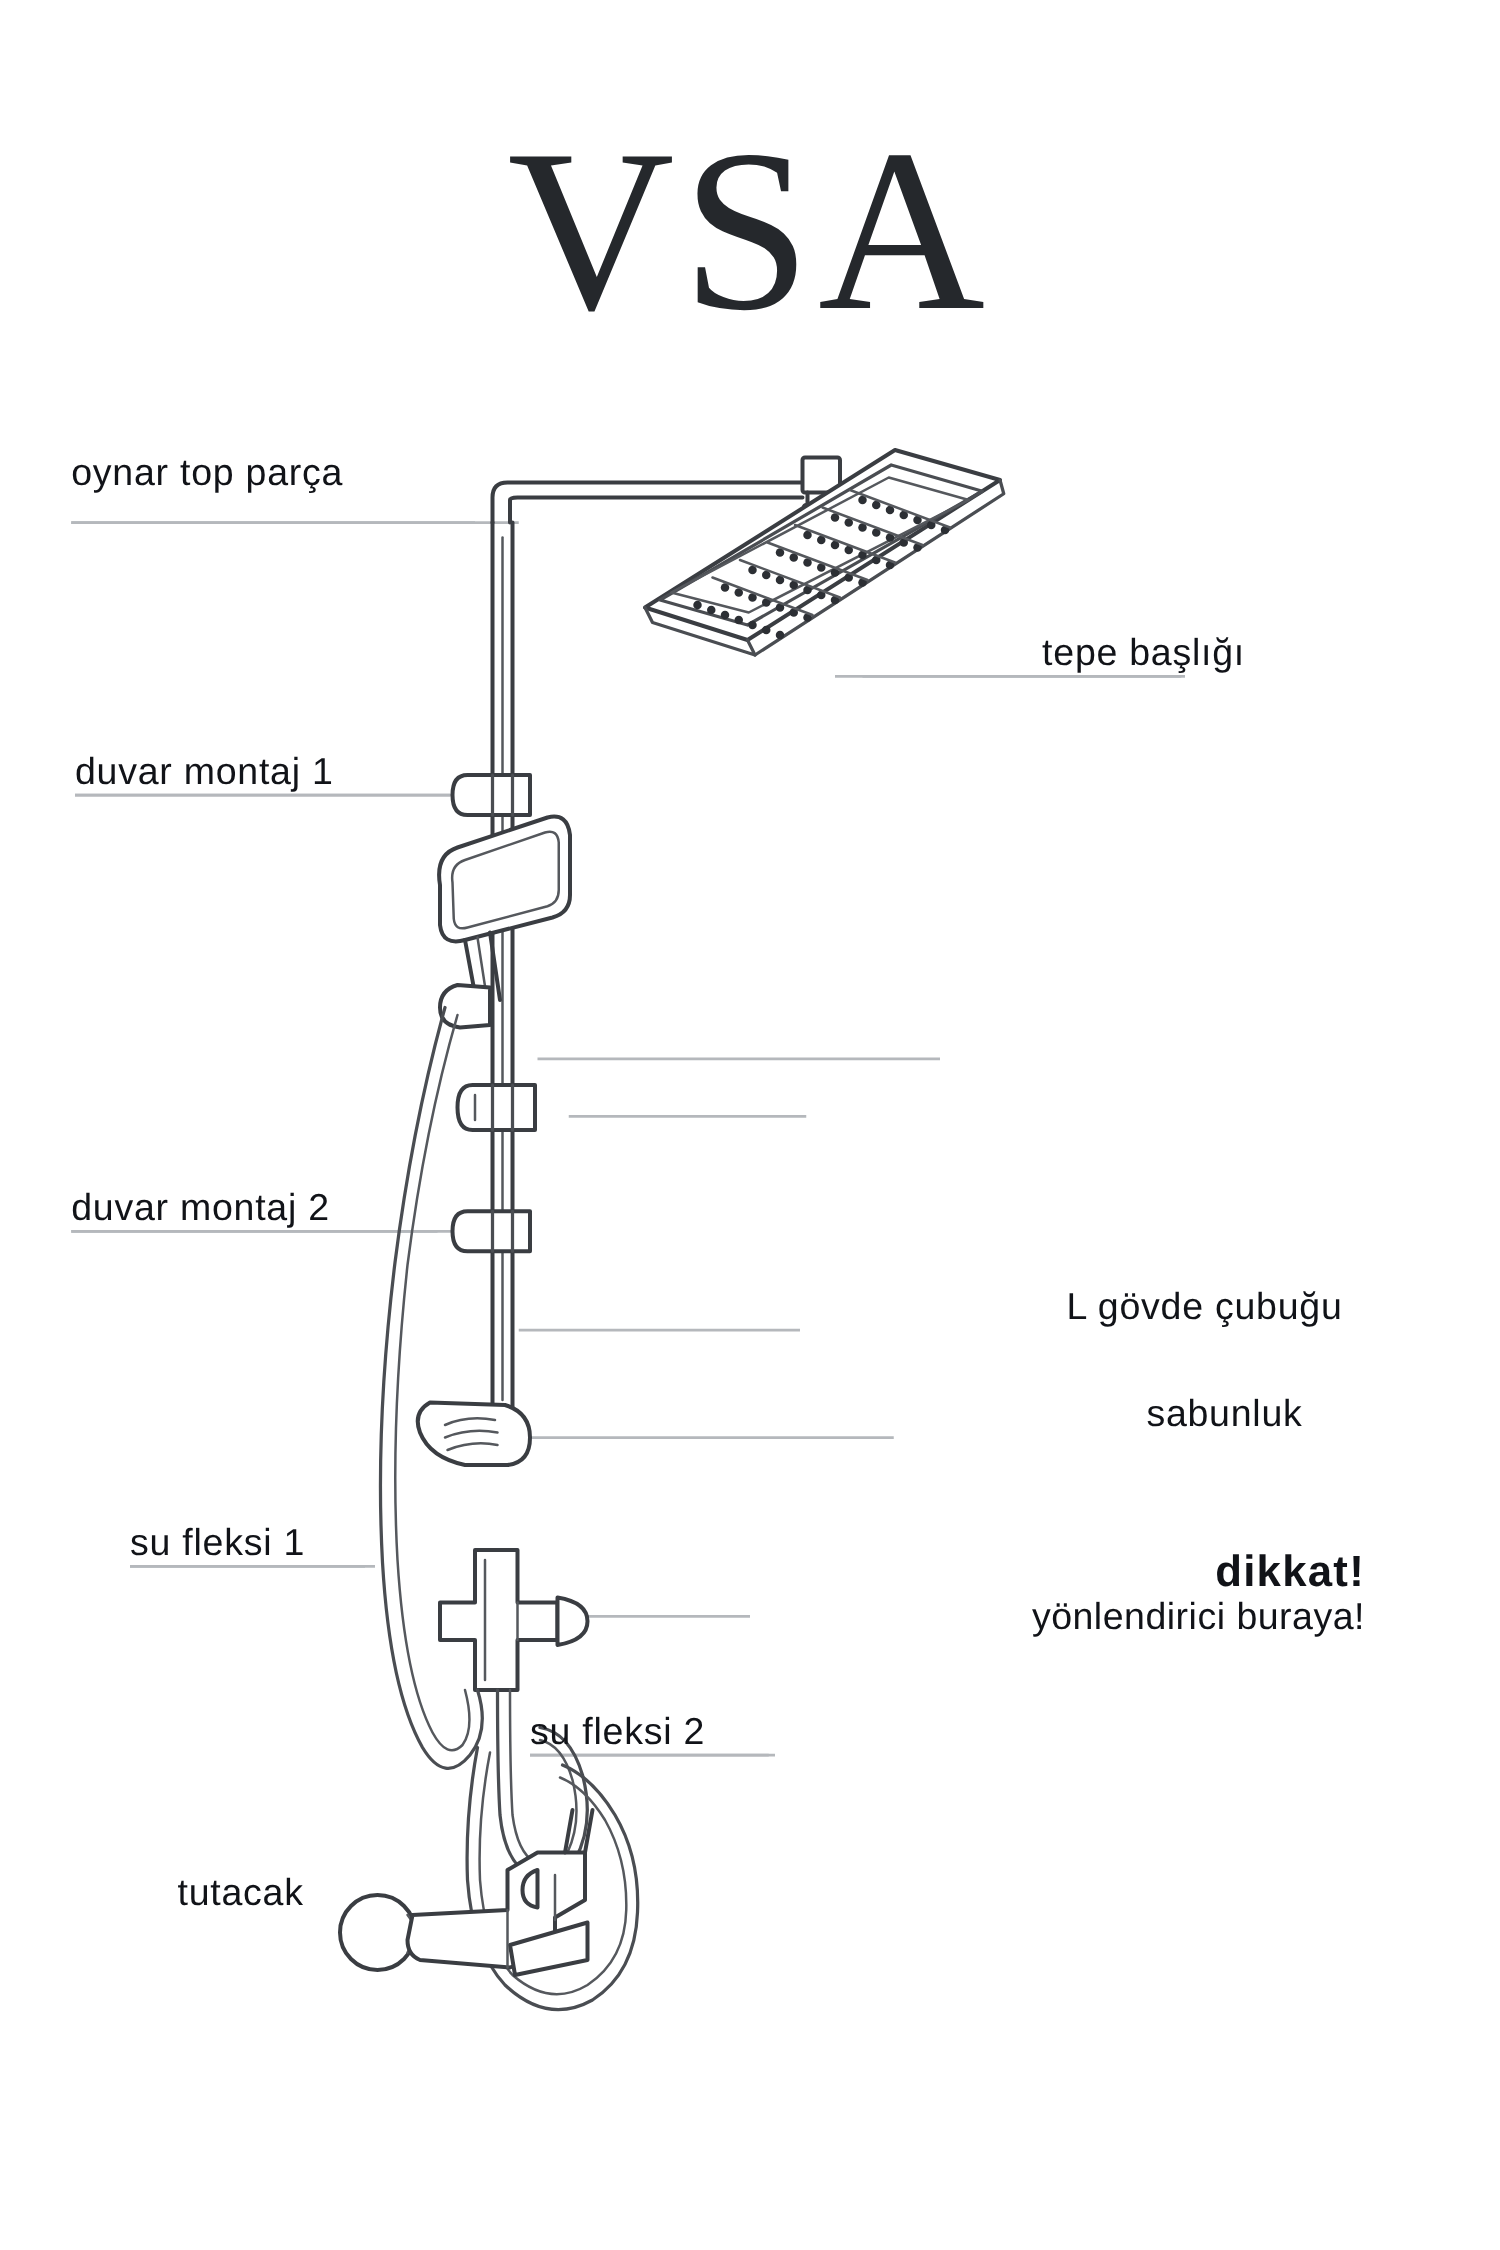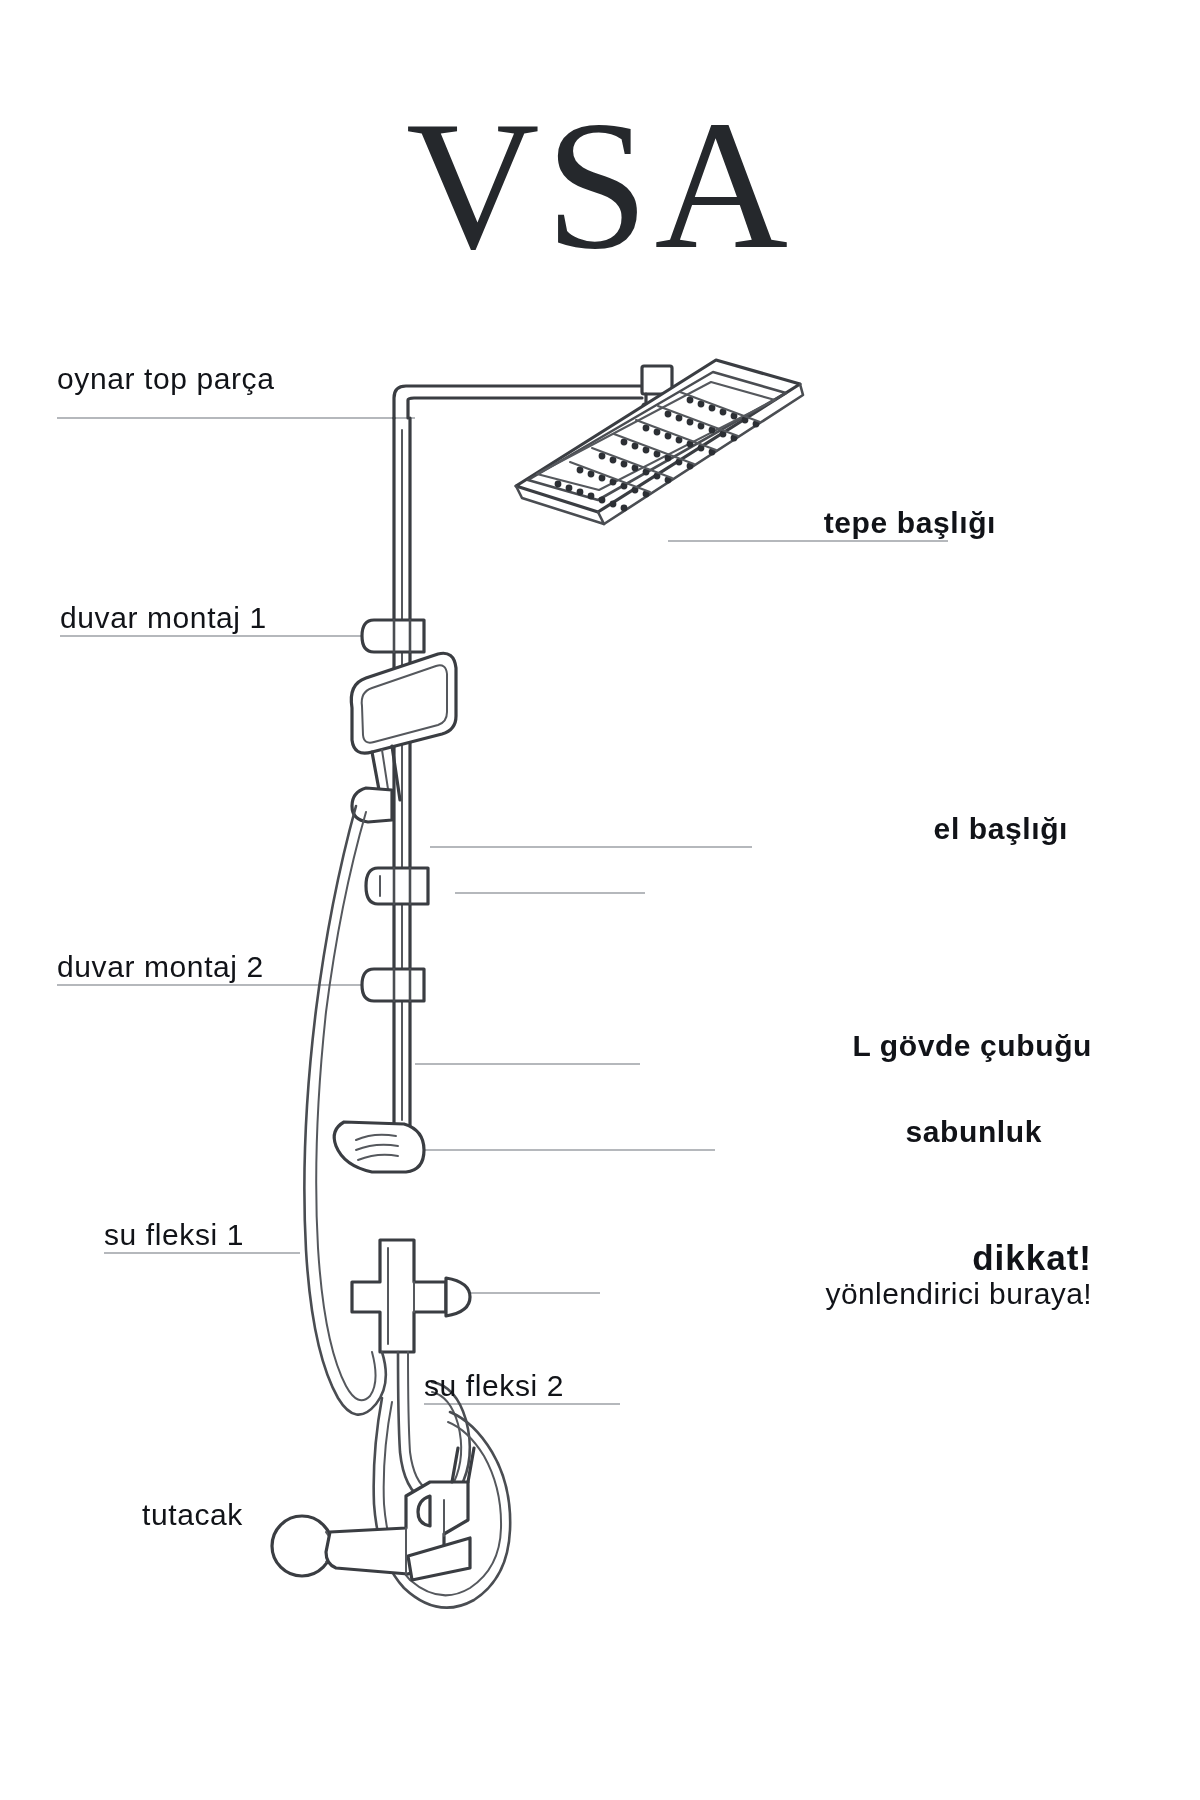--- a/index.html
+++ b/index.html
@@ -30,21 +30,21 @@
   
   .label{
     position:absolute;
     font-family:"Liberation Sans","DejaVu Sans",sans-serif;
     font-size:30px;
     line-height:1.12;
     color:#111318;
     letter-spacing:0.6px;
     white-space:nowrap;
   }
-  .label.right{text-align:right;font-weight:bold;}
+  .label.right{text-align:right;}
   .label.left{text-align:left;}
   .warn-block{
     position:absolute;
     font-family:"Liberation Sans","DejaVu Sans",sans-serif;
     color:#111318;
     text-align:right;
     white-space:nowrap;
   }
   .warn-block .w1{
     display:block;
@@ -352,24 +352,23 @@
   <div class="label left" style="left:57px; top:950px;">duvar montaj 2</div>
 
   <div class="label left" style="left:104px; top:1218px;">su fleksi 1</div>
 
   <div class="label left" style="left:424px; top:1369px;">su fleksi 2</div>
 
   <div class="label left" style="left:142px; top:1498px;">tutacak</div>
 
   <div class="label right" style="right:204px; top:506px; width:300px;">tepe başlığı</div>
 
-  <div class="label right" style="right:132px; top:812px; width:360px;">el başlığı</div>
-
-
-  <div class="label right" style="right:108px; top:1029px; width:400px;">L gövde çubuğu</div>
+
+
+  <div class="label right" style="right:126px; top:1029px; width:400px;">L gövde çubuğu</div>
 
   <div class="label right" style="right:158px; top:1115px; width:320px;">sabunluk</div>
 
   <div class="warn-block" style="right:108px; top:1240px; width:460px;">
     <span class="w1">dikkat!</span>
     <span class="w2">yönlendirici buraya!</span>
   </div>
 
 </div>
 

